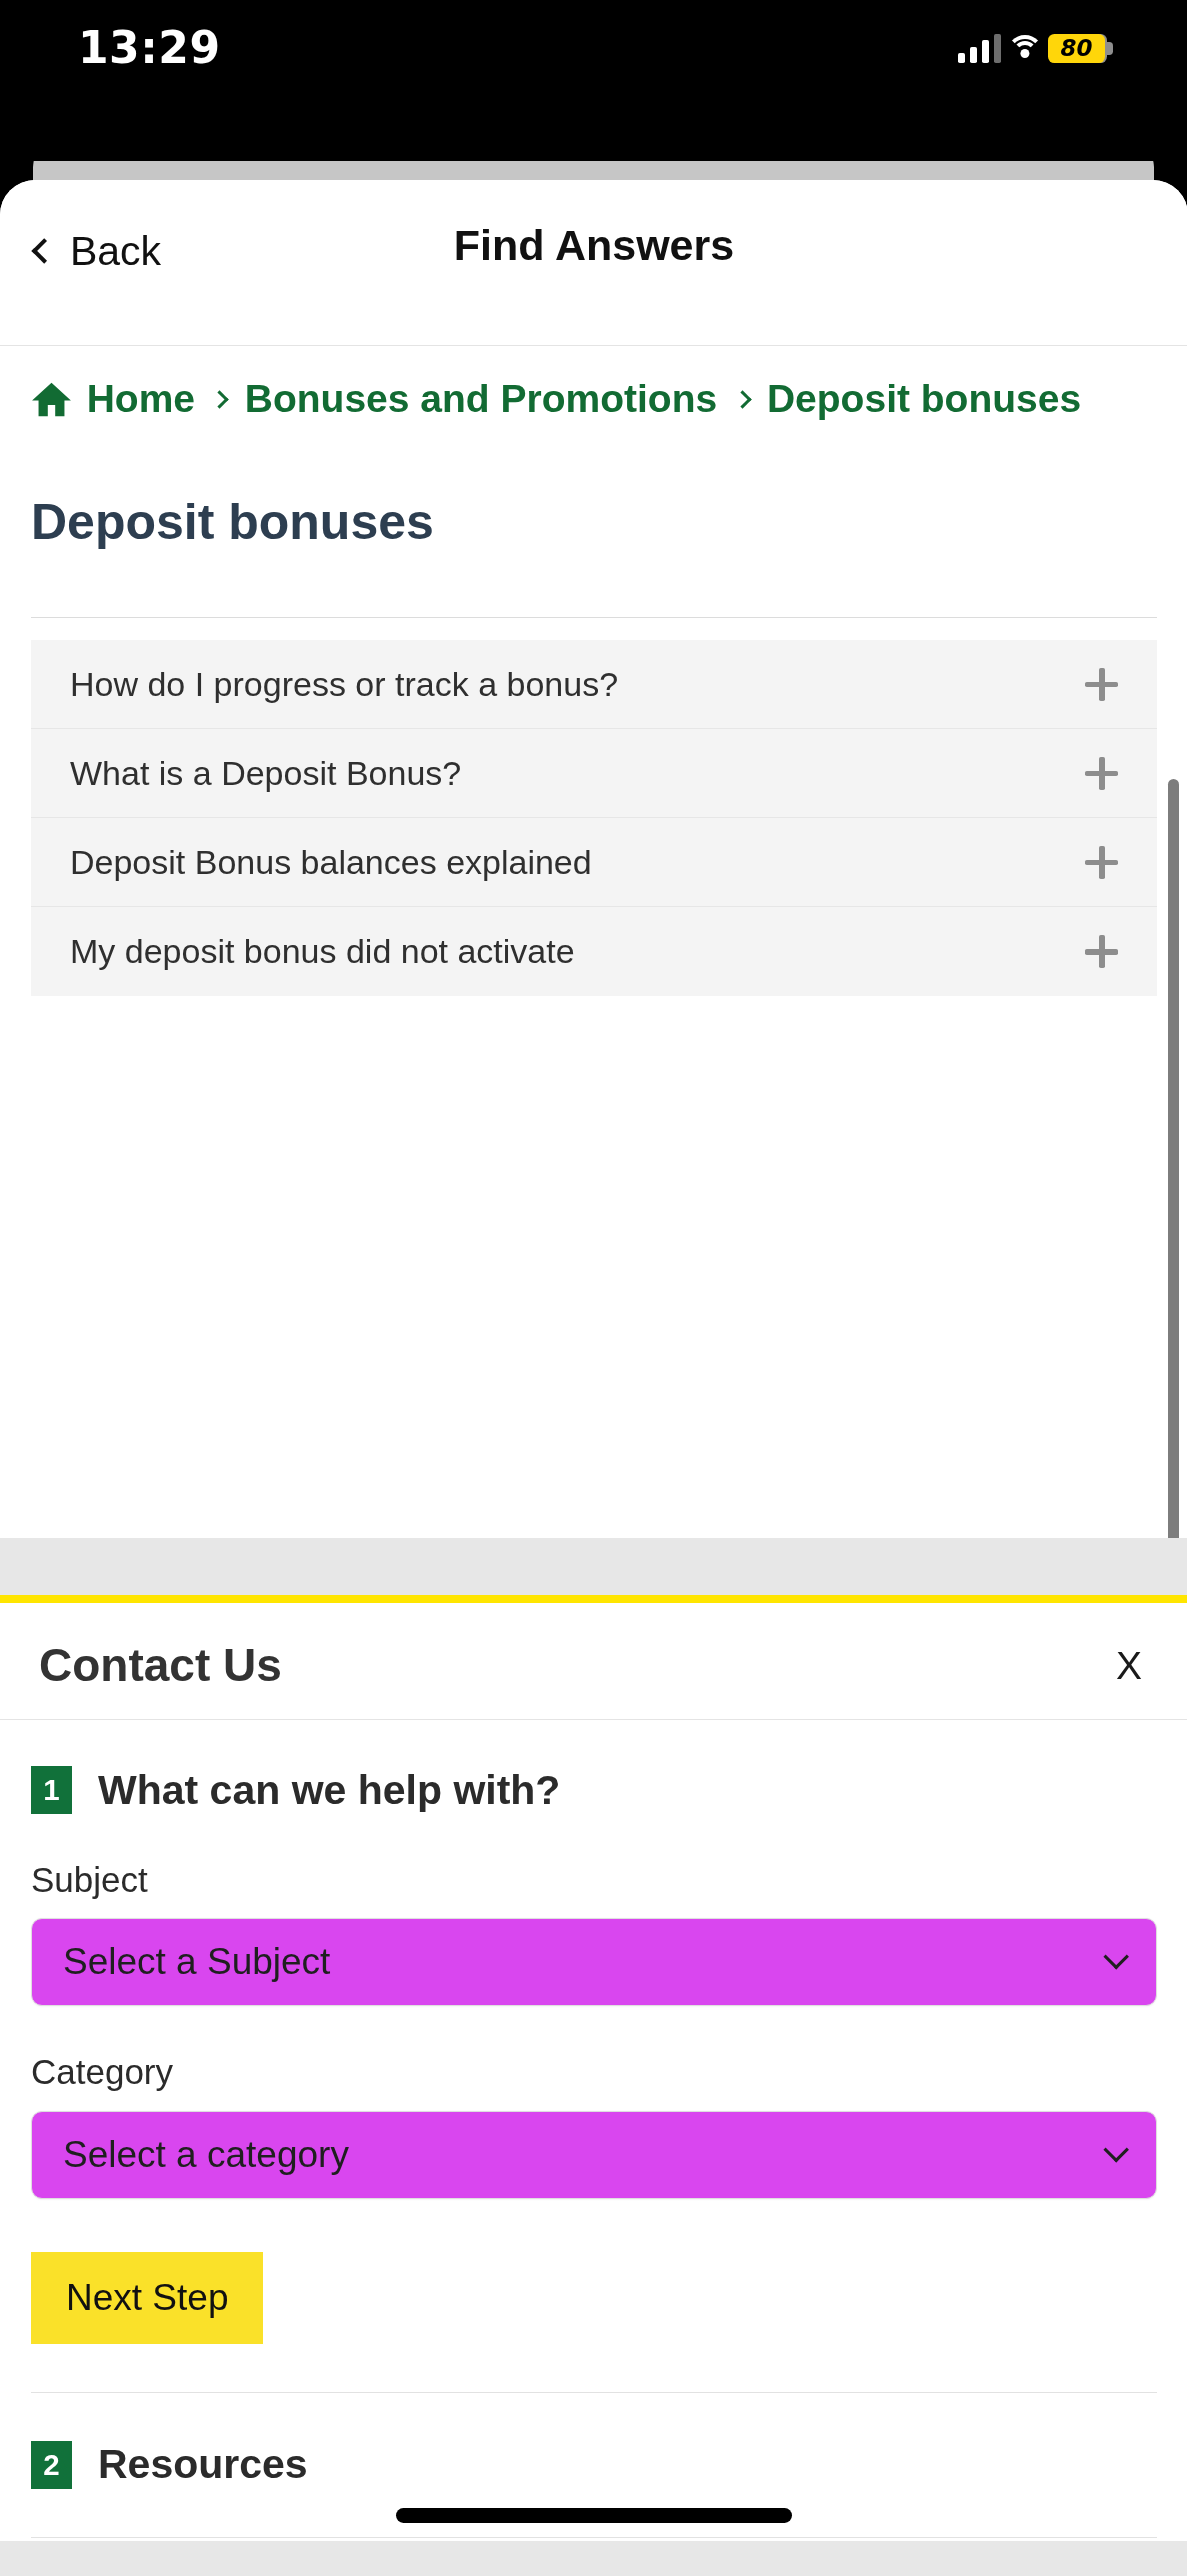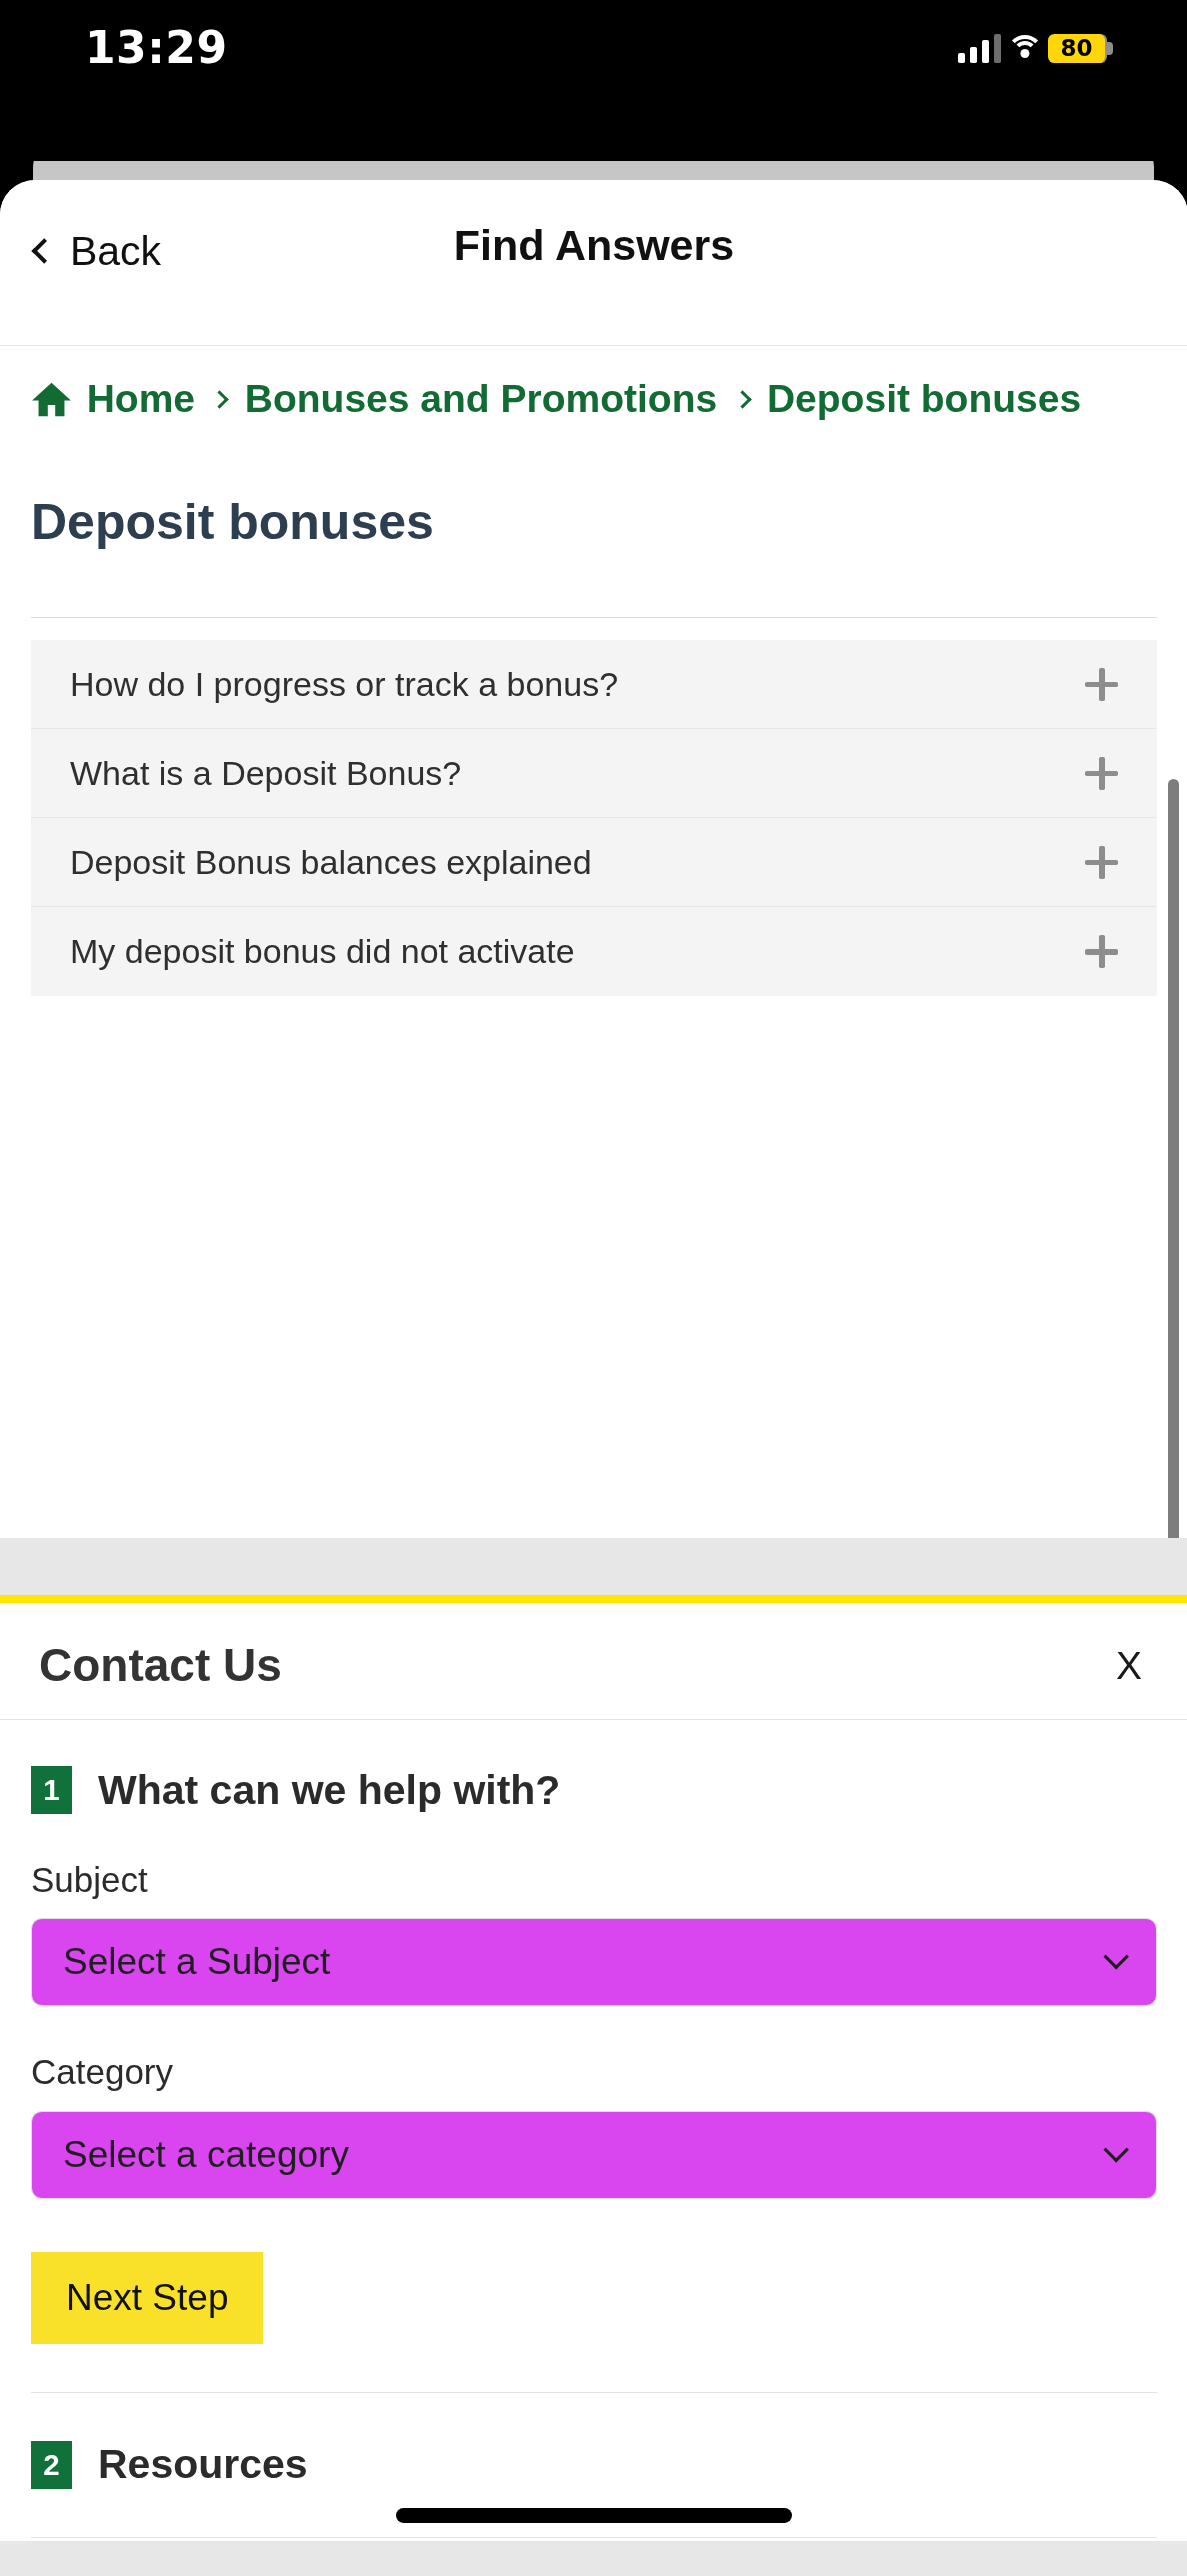--- a/index.html
+++ b/index.html
@@ -24,36 +24,37 @@
   .statusbar {
     position: absolute;
     top: 0; left: 0;
     width: 1188px;
     height: 161px;
     background: #000000;
     z-index: 40;
   }
   .sb-time {
     position: absolute;
-    left: 85px;
+    left: 78px;
     top: 22px;
     font-size: 44px;
     font-weight: 700;
     color: #ffffff;
     letter-spacing: 0.5px;
     font-family: "DejaVu Sans", sans-serif;
   }
   .sb-right {
     position: absolute;
     right: 83px;
     top: 28px;
     display: flex;
     align-items: center;
     gap: 5px;
     height: 41px;
+    font-style: italic;
   }
   .sig { display: flex; align-items: flex-end; gap: 4.6px; height: 29.5px; }
   .sig i { display: block; width: 7.4px; background: #ffffff; border-radius: 1.8px; }
   .sig i:nth-child(1) { height: 10px; }
   .sig i:nth-child(2) { height: 16.6px; }
   .sig i:nth-child(3) { height: 23px; }
   .sig i:nth-child(4) { height: 29.5px; background: #6d6d6d; }
 
   .wifi { position: relative; width: 37px; height: 28px; }
   .wifi span {

